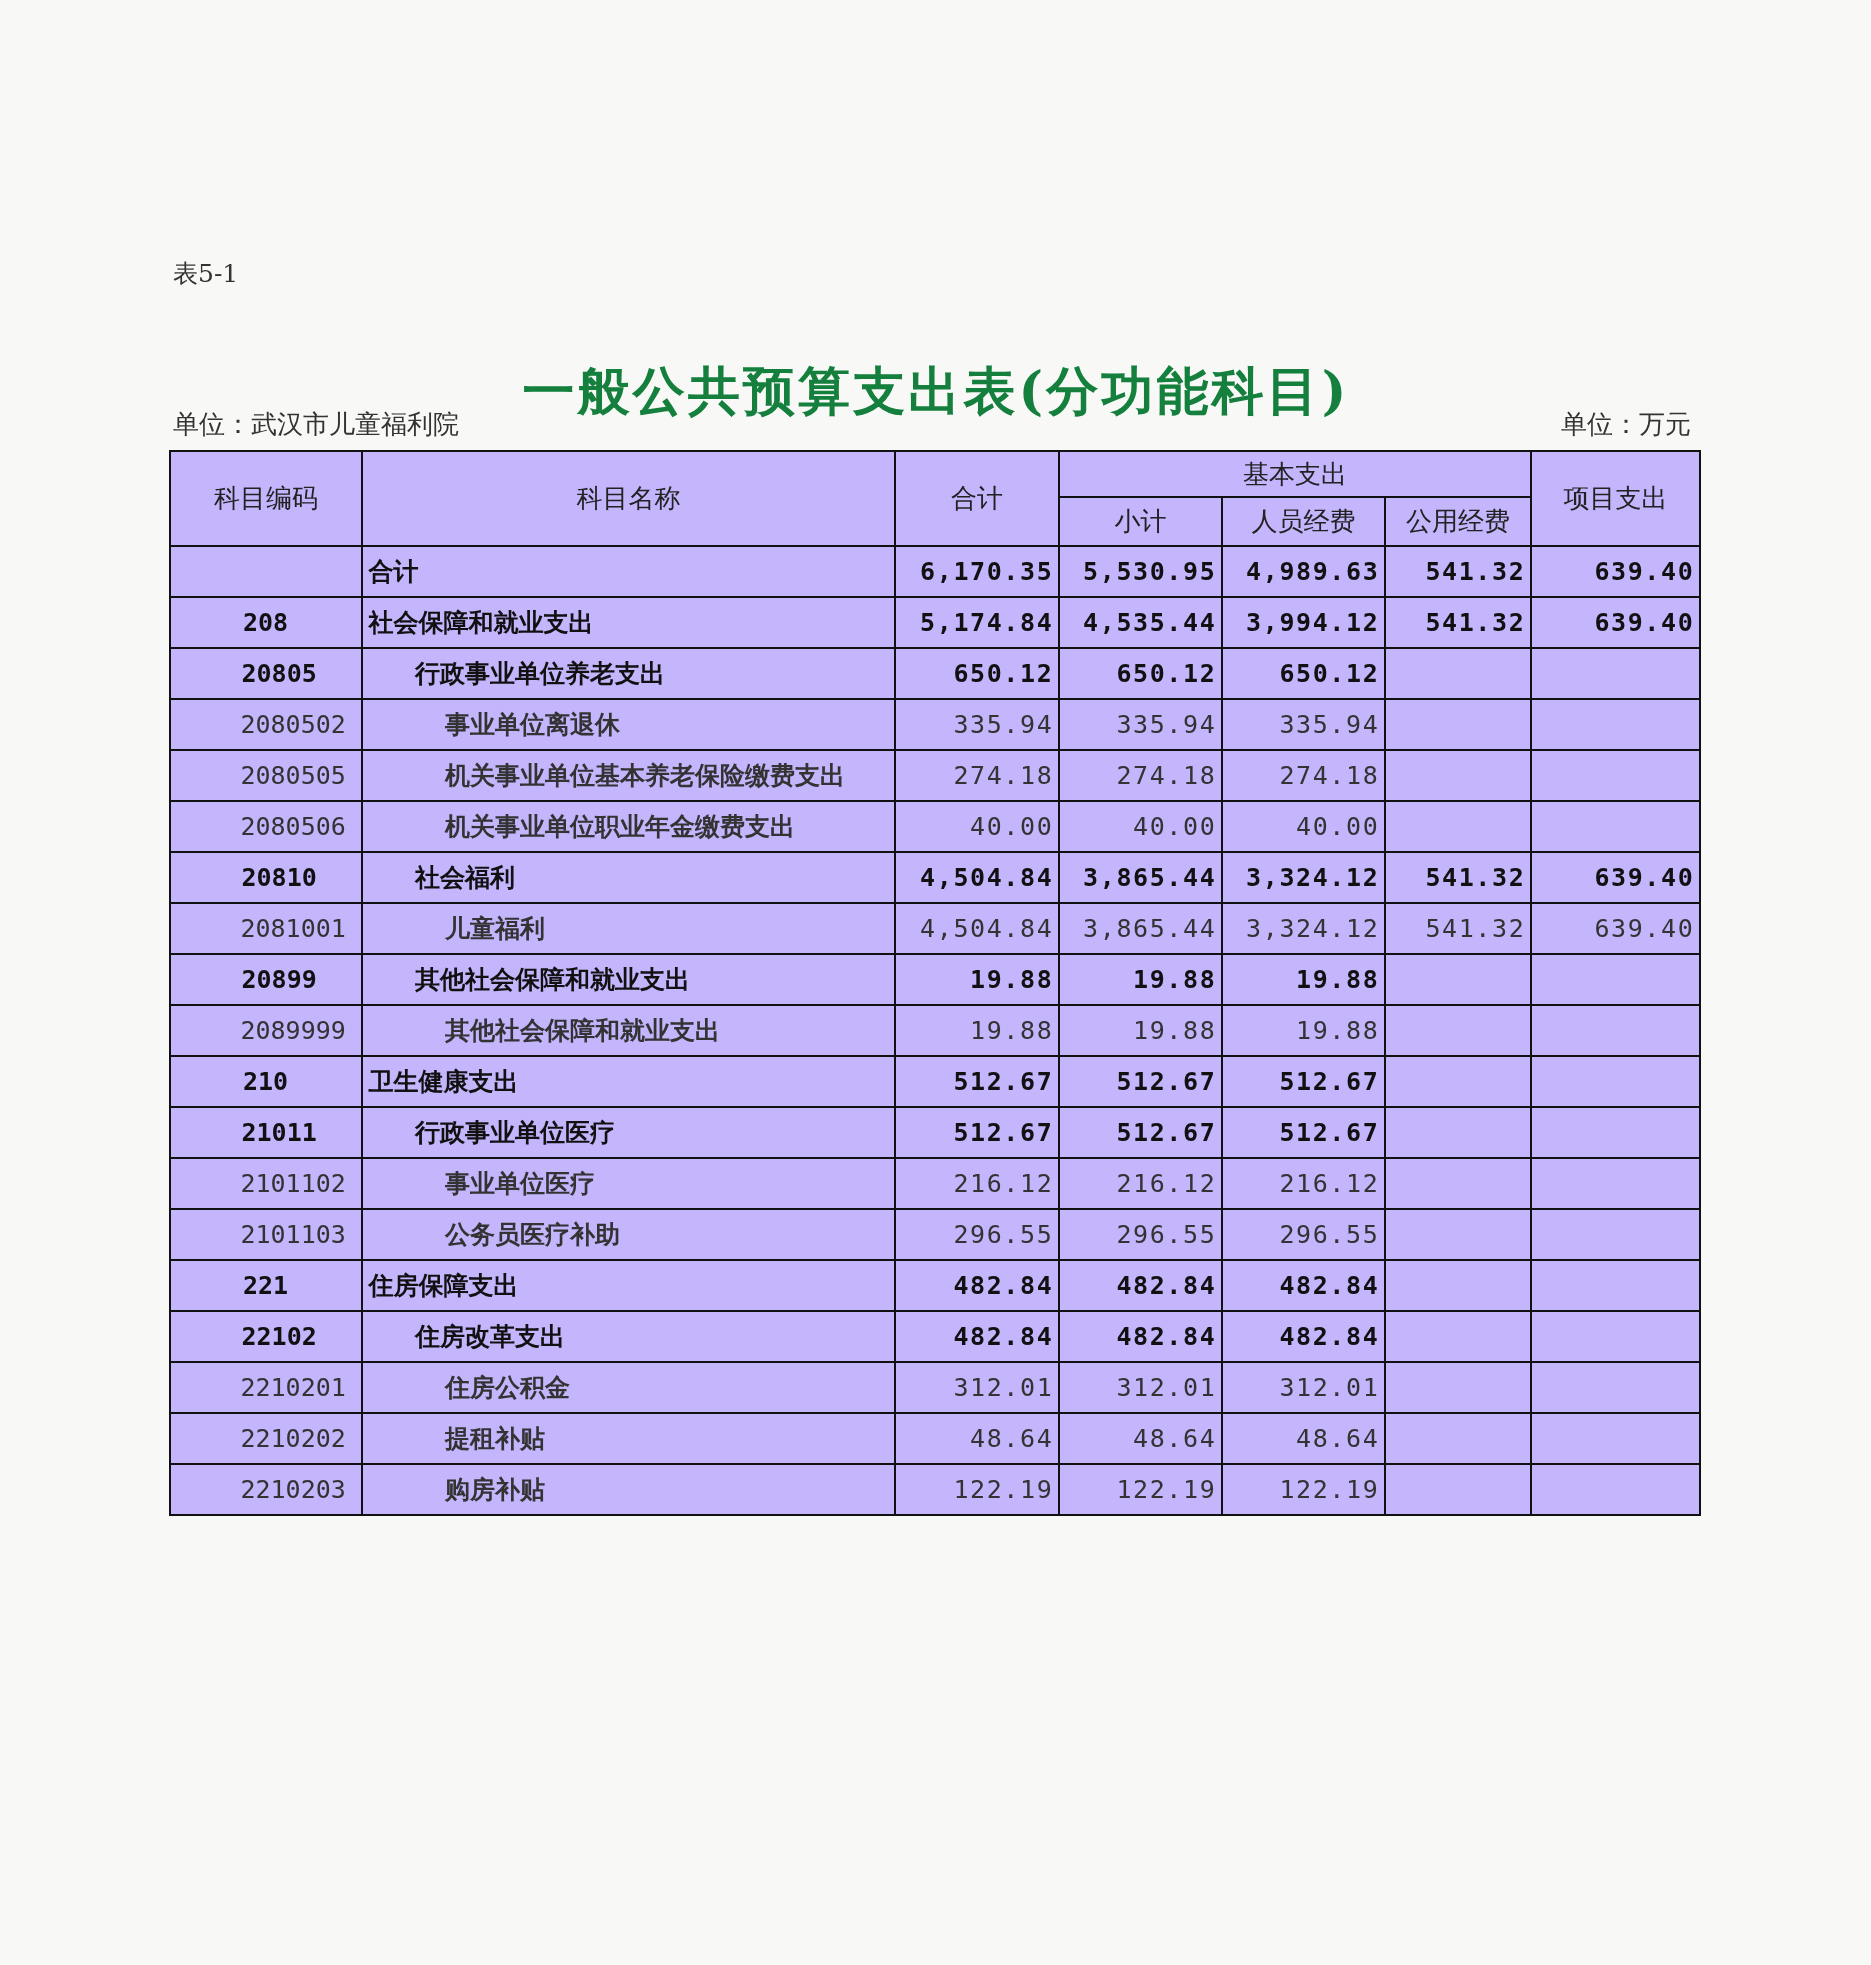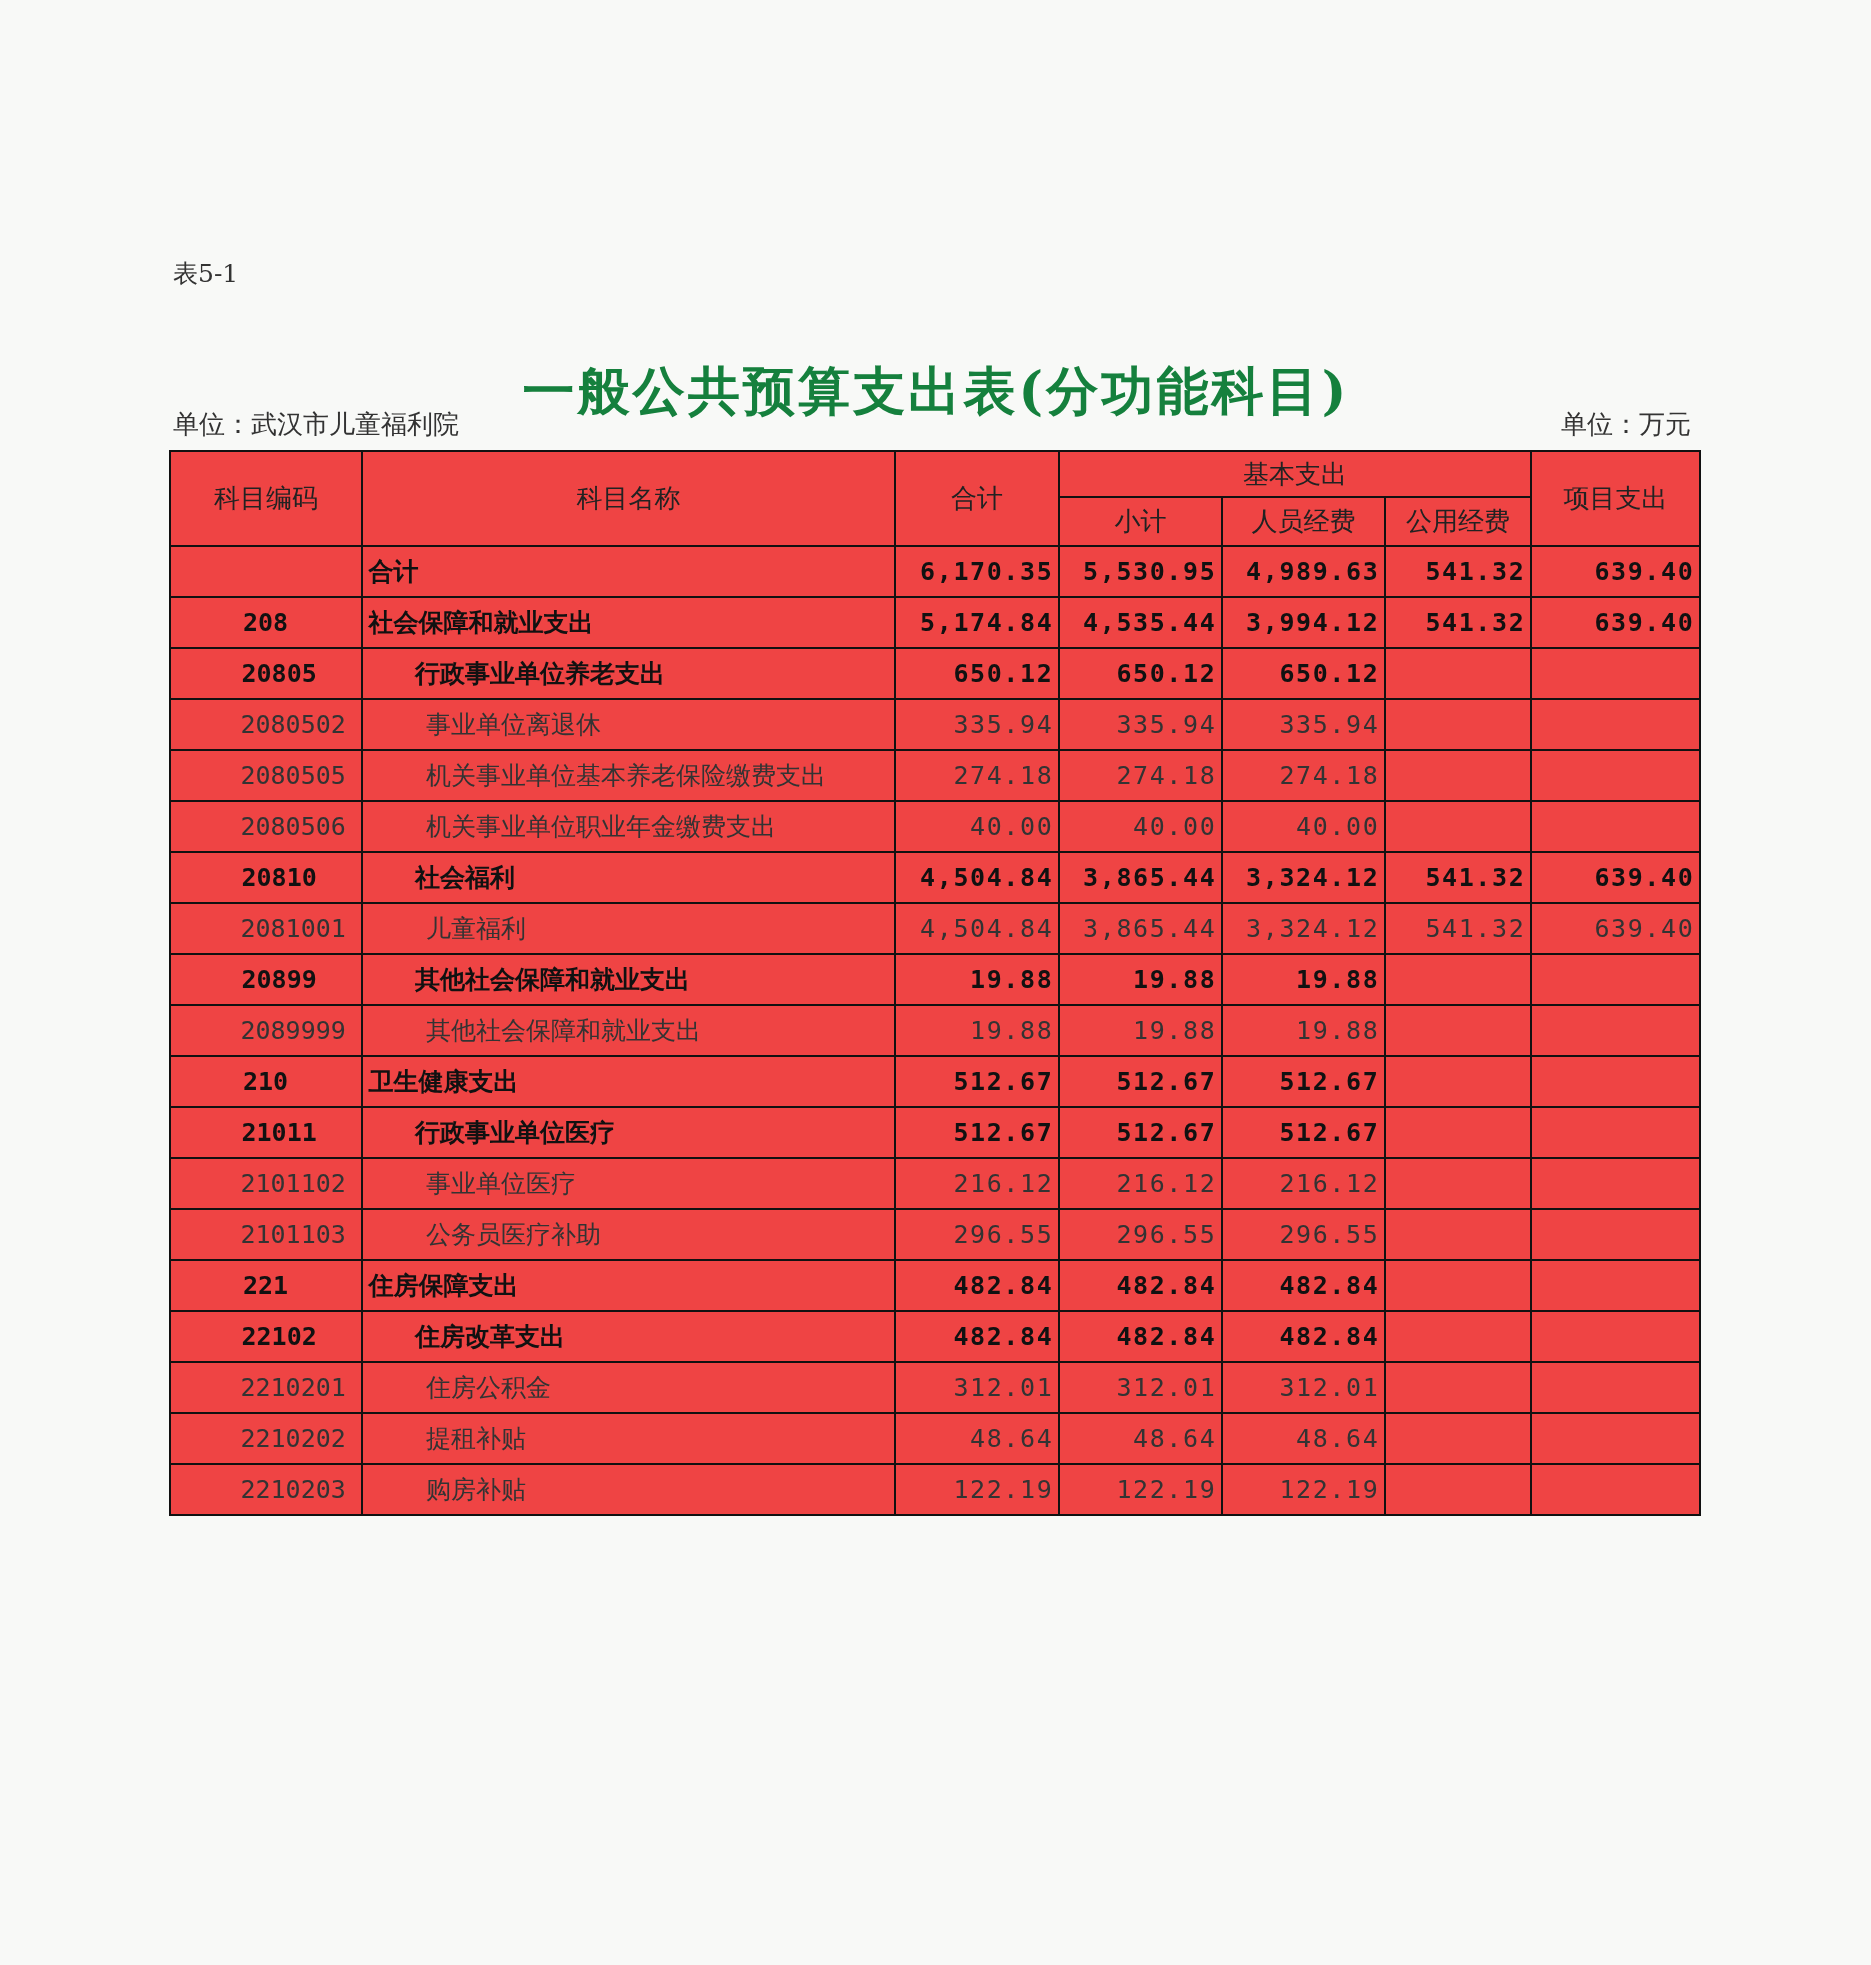--- a/index.html
+++ b/index.html
@@ -26,21 +26,21 @@
   }
   .unit-right {
     position: absolute; right: 181px; top: 407px;
     font-size: 26px; color: #333;
   }
   table.budget {
     position: absolute; left: 169px; top: 450px;
     width: 1531px;
     border-collapse: collapse;
     table-layout: fixed;
-    background: #ef4444;
+    background: #c4b5fd;
   }
   table.budget col.c-code { width: 192px; }
   table.budget col.c-name { width: 533px; }
   table.budget col.c-total { width: 164px; }
   table.budget col.c-sub { width: 163px; }
   table.budget col.c-pers { width: 163px; }
   table.budget col.c-pub { width: 146px; }
   table.budget col.c-proj { width: 169px; }
   table.budget th, table.budget td {
     border: 2.4px solid #111;
@@ -59,21 +59,21 @@
   td.code { text-align: center; font-family: "DejaVu Sans Mono", "Liberation Mono", monospace; }
   td.name { text-align: left; }
   tr.lvl0 td { font-weight: bold; }
   tr.lvl0 td.code { padding-left: 3.9px; }
   tr.lvl0 td.name { padding-left: 5.5px; }
   tr.lvl1 td { font-weight: bold; }
   tr.lvl1 td.code { padding-left: 31px; }
   tr.lvl1 td.name { padding-left: 52px; }
   tr.lvl2 td { font-weight: normal; color: #333; }
   tr.lvl2 td.code { padding-left: 59px; }
-  tr.lvl2 td.name { padding-left: 63px; }
+  tr.lvl2 td.name { padding-left: 82px; font-weight: bold; }
   tr.total td { font-weight: bold; }
   tr.total td.name { padding-left: 5.5px; }
 </style>
 </head>
 <body>
 
 <div class="table-number">表5-1</div>
 <h1 class="doc-title">一般公共预算支出表(分功能科目)</h1>
 <div class="unit-left">单位：武汉市儿童福利院</div>
 <div class="unit-right">单位：万元</div>

